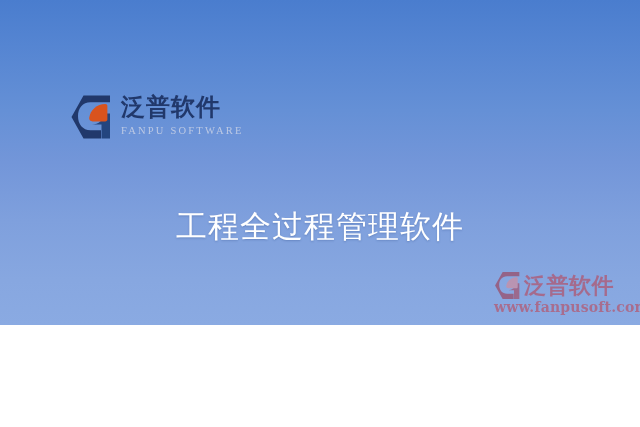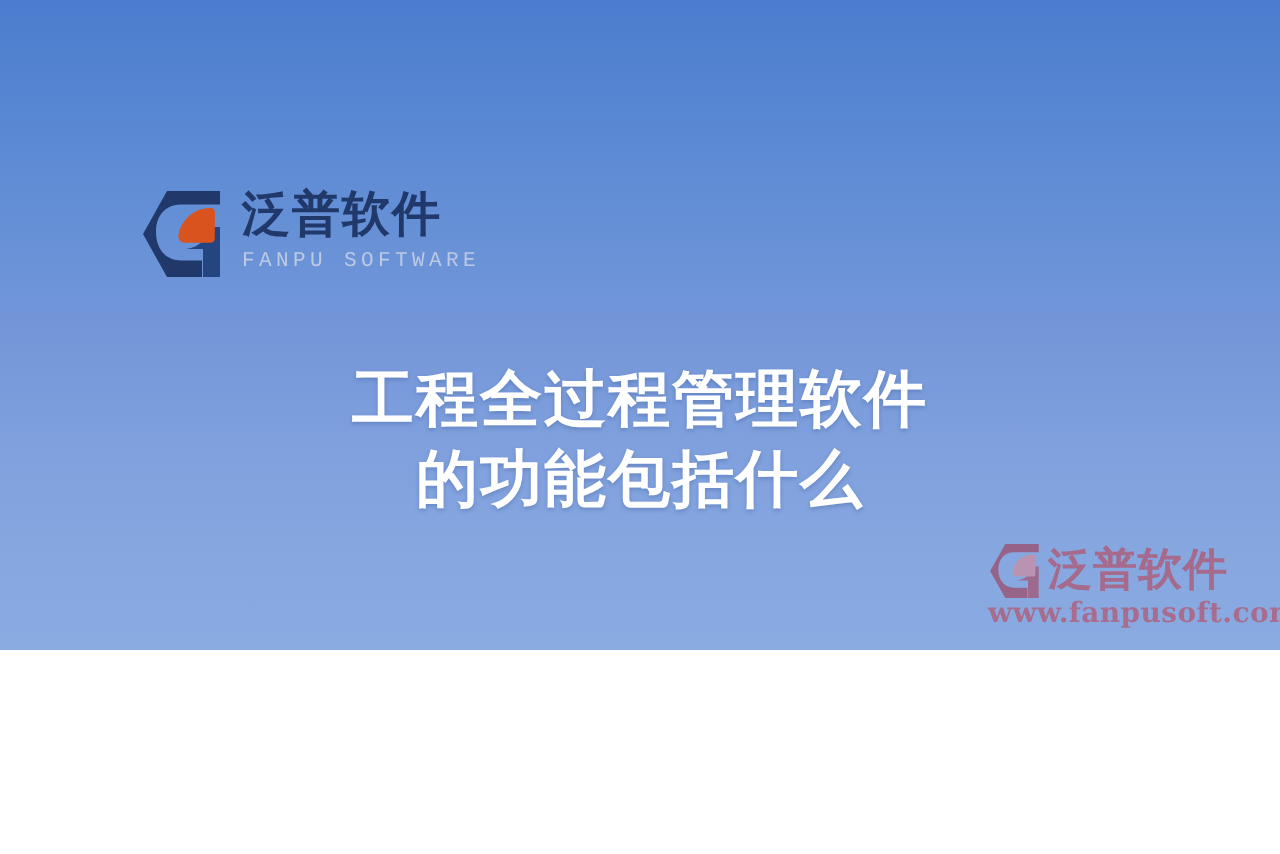--- a/index.html
+++ b/index.html
@@ -52,42 +52,42 @@
   .brand-name {
     font-family: "DejaVu Sans", "Liberation Sans", sans-serif;
     font-size: 24px;
     line-height: 30px;
     font-weight: 700;
     color: #21386b;
     letter-spacing: 1px;
     white-space: nowrap;
   }
   .brand-sub {
-    font-family: Liberation Mono, monospace;
+    font-family: Liberation Serif, serif;
     font-size: 10.5px;
     line-height: 14px;
     font-weight: 400;
     color: #bcc9e4;
     letter-spacing: 2.2px;
     white-space: nowrap;
     margin-top: 2px;
   }
 
   
   .headline {
     position: absolute;
     left: 0;
     right: 0;
-    top: 180px;
+    top: 206px;
     text-align: center;
     color: #ffffff;
     font-family: "DejaVu Serif", "Liberation Serif", serif;
     font-size: 31px;
     line-height: 40px;
-    font-weight: 700;
+    font-weight: 400;
     letter-spacing: 1px;
     text-shadow: 0 1px 2px rgba(40, 70, 130, 0.30);
   }
   .headline-line {
     display: block;
     white-space: nowrap;
   }
 
   
   .watermark {
@@ -160,21 +160,20 @@
 
     <span class="brand-text-block">
       <span class="brand-name">泛普软件</span>
       <span class="brand-sub">FANPU SOFTWARE</span>
     </span>
 
   </div>
 
   <div class="headline">
     <span class="headline-line">工程全过程管理软件</span>
-    <span class="headline-line">的功能包括什么</span>
   </div>
 
   <div class="watermark">
     <div class="watermark-row">
       <span class="watermark-mark">
         <svg viewBox="0 0 44 46" width="28" height="29" aria-hidden="true">
           <path d="M13.5 1.5 L40 1.5 L40 8.2 L20.5 8.2
                    C12.6 8.2 8.0 14.0 8.0 22.0
                    C8.0 30.2 12.6 36.2 20.5 36.2
                    L31.0 36.2 L31.0 44.5 L13.5 44.5

